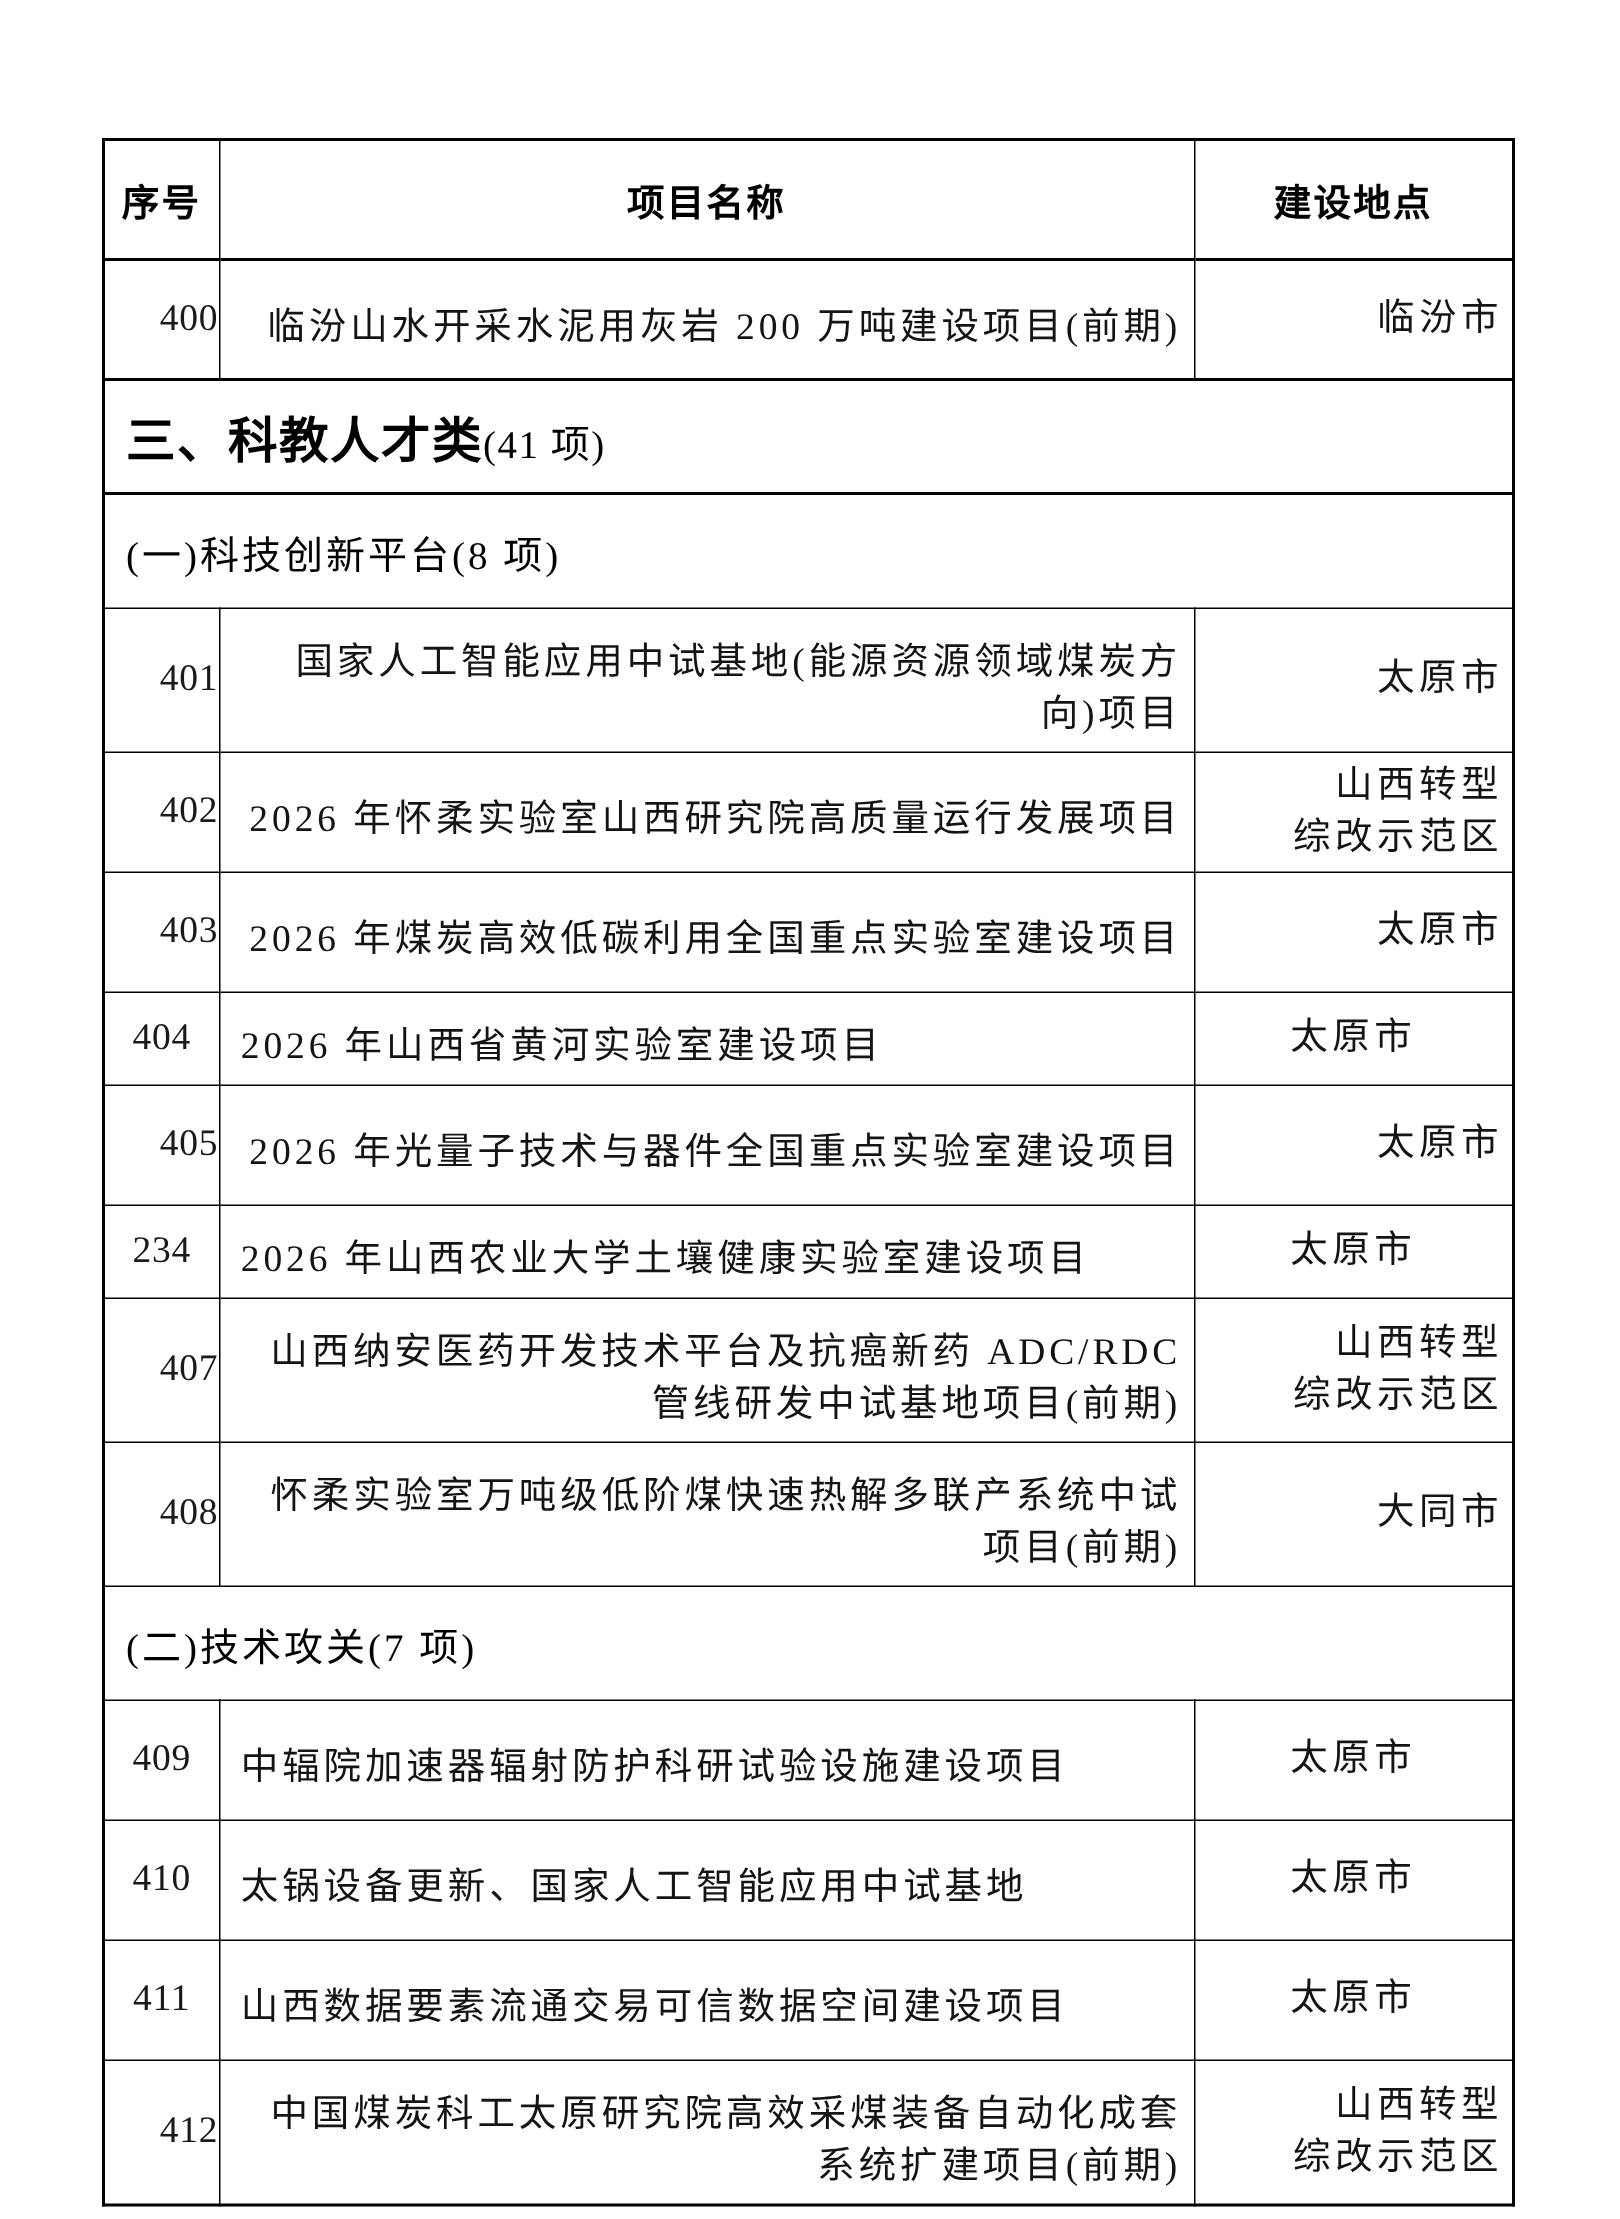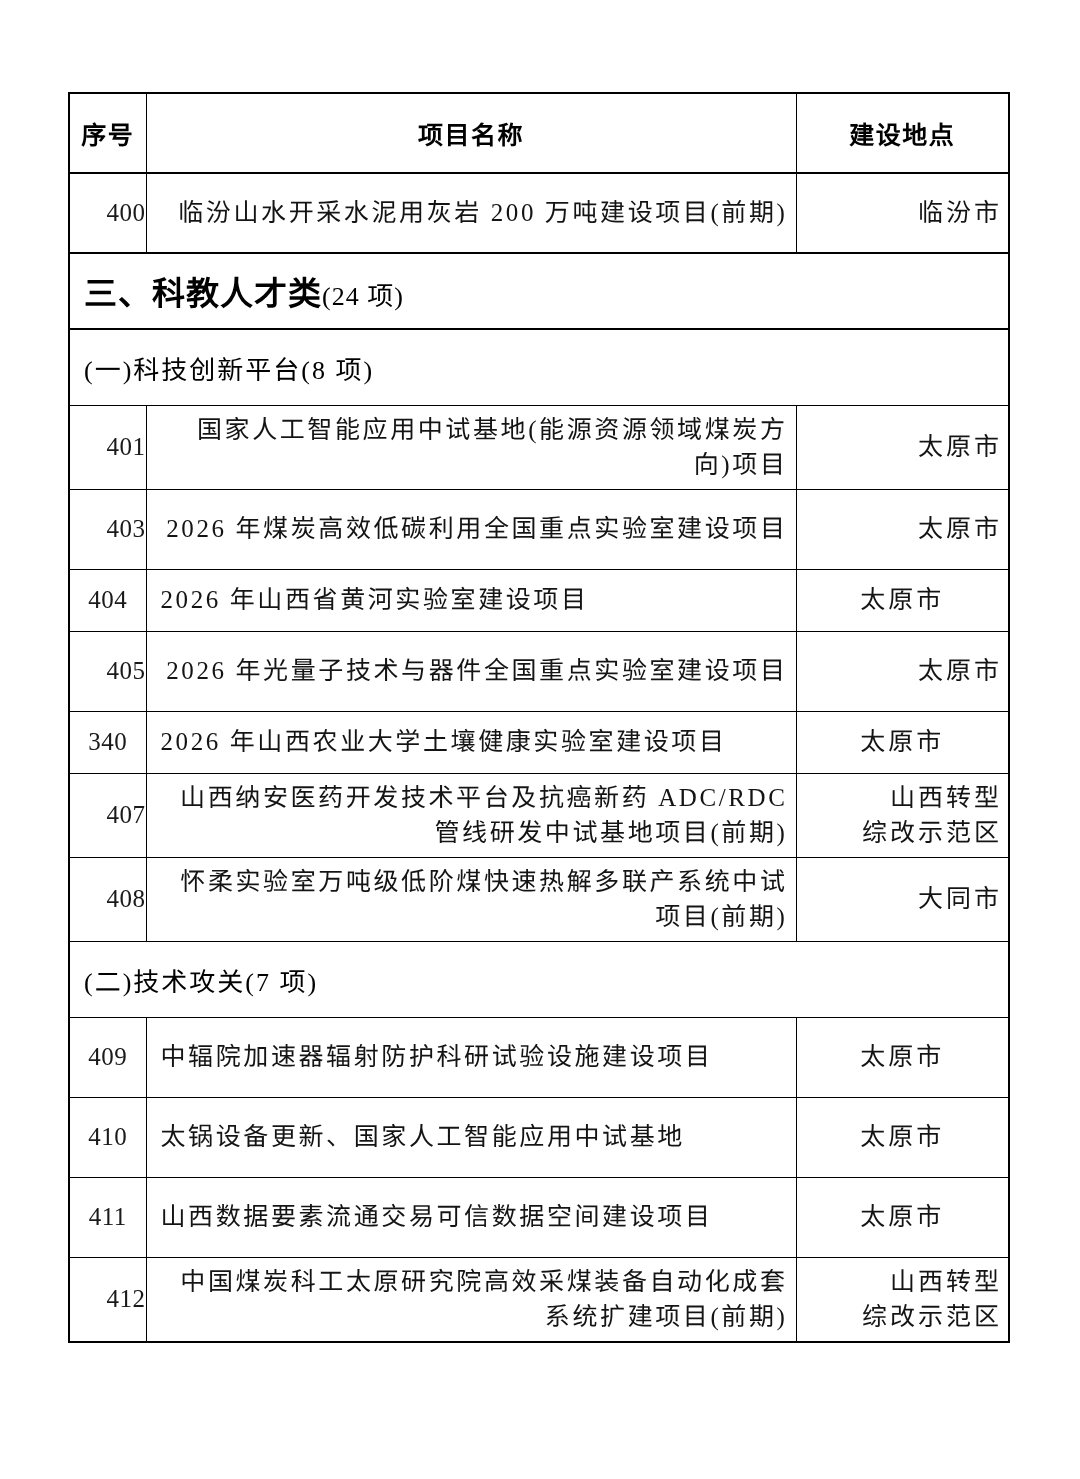--- a/index.html
+++ b/index.html
@@ -63,21 +63,21 @@
     letter-spacing: 0.5px;
     color: #1a1a1a;
   }
 
   tr.data-row td.cell-name {
     text-align: left;
     font-family: "Liberation Serif", "DejaVu Serif", serif;
     font-size: 25px;
     line-height: 1.42;
     letter-spacing: 2.6px;
-    padding: 6px 8px 6px 14px;
+    padding: 18px 8px 6px 14px;
     color: #141414;
     word-break: break-all;
   }
 
   tr.data-row td.cell-place {
     text-align: center;
     font-family: "Liberation Serif", "DejaVu Serif", serif;
     font-size: 25px;
     line-height: 1.42;
     letter-spacing: 3px;
@@ -137,47 +137,52 @@
         <th>建设地点</th>
       </tr>
     </thead>
     <tbody id="table-body">
         <tr class="data-row lines-2">
           <td class="cell-num">400</td>
           <td class="cell-name">临汾山水开采水泥用灰岩 200 万吨建设项目(前期)</td>
           <td class="cell-place">临汾市</td>
         </tr>
         <tr class="section-row level-1">
-          <td colspan="3"><span class="sec-main">三、科教人才类</span><span class="sec-count">(24 项)</span></td>
+          <td colspan="3"><span class="sec-main">三、科教人才类</span><span class="sec-count">(41 项)</span></td>
         </tr>
         <tr class="section-row level-2">
           <td colspan="3"><span class="sec-main">(一)科技创新平台</span><span class="sec-count">(8 项)</span></td>
         </tr>
         <tr class="data-row lines-2">
           <td class="cell-num">401</td>
           <td class="cell-name">国家人工智能应用中试基地(能源资源领域煤炭方向)项目</td>
           <td class="cell-place">太原市</td>
+        </tr>
+        <tr class="data-row lines-2">
+          <td class="cell-num">402</td>
+          <td class="cell-name">2026 年怀柔实验室山西研究院高质量运行发展项目</td>
+          <td class="cell-place">山西转型<br>综改示范区</td>
         </tr>
         <tr class="data-row lines-2">
           <td class="cell-num">403</td>
           <td class="cell-name">2026 年煤炭高效低碳利用全国重点实验室建设项目</td>
           <td class="cell-place">太原市</td>
         </tr>
         <tr class="data-row lines-1">
           <td class="cell-num">404</td>
           <td class="cell-name">2026 年山西省黄河实验室建设项目</td>
           <td class="cell-place">太原市</td>
         </tr>
         <tr class="data-row lines-2">
           <td class="cell-num">405</td>
           <td class="cell-name">2026 年光量子技术与器件全国重点实验室建设项目</td>
           <td class="cell-place">太原市</td>
         </tr>
         <tr class="data-row lines-1">
-          <td class="cell-num">340</td>
+          <td class="cell-num">234</td>
           <td class="cell-name">2026 年山西农业大学土壤健康实验室建设项目</td>
           <td class="cell-place">太原市</td>
         </tr>
         <tr class="data-row lines-2">
           <td class="cell-num">407</td>
           <td class="cell-name">山西纳安医药开发技术平台及抗癌新药 ADC/RDC 管线研发中试基地项目(前期)</td>
           <td class="cell-place">山西转型<br>综改示范区</td>
         </tr>
         <tr class="data-row lines-2">
           <td class="cell-num">408</td>

